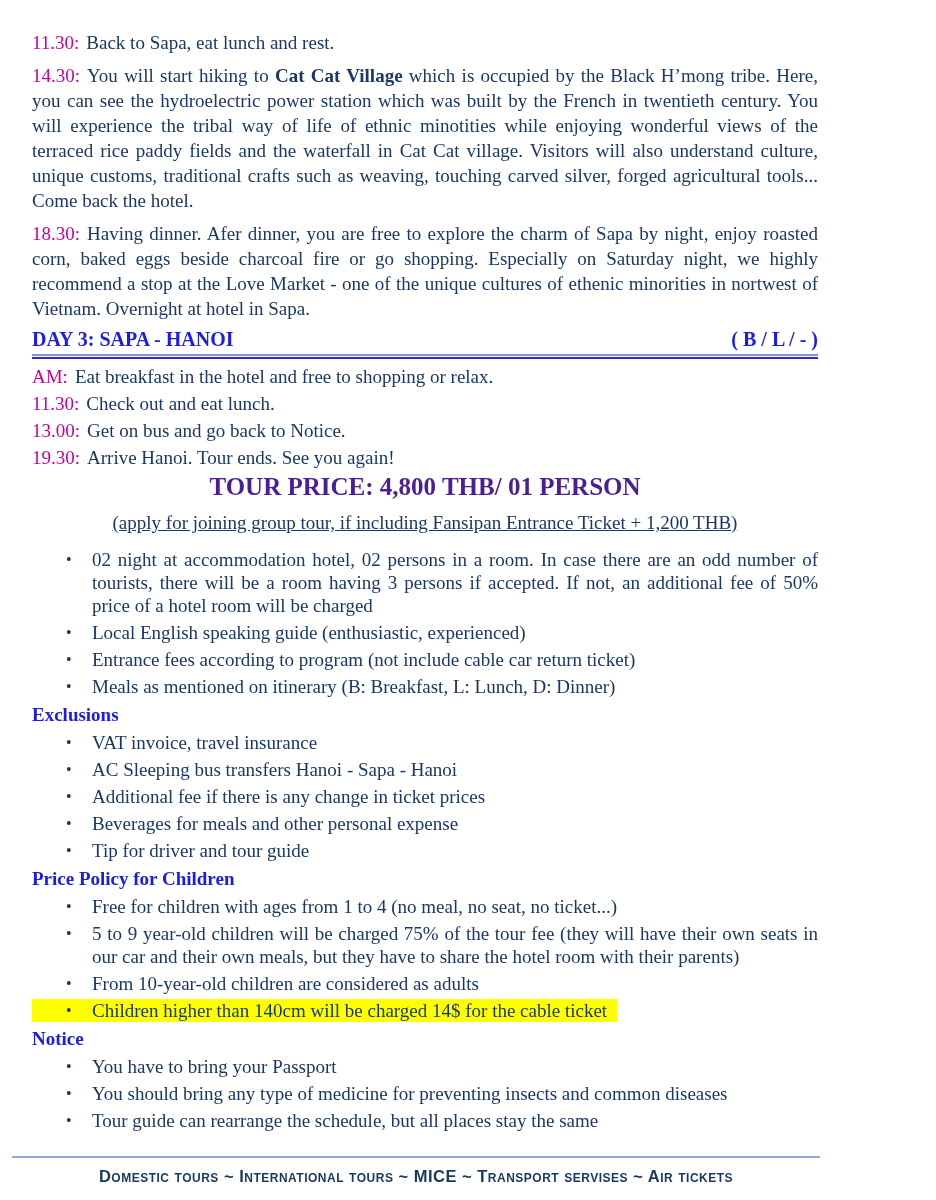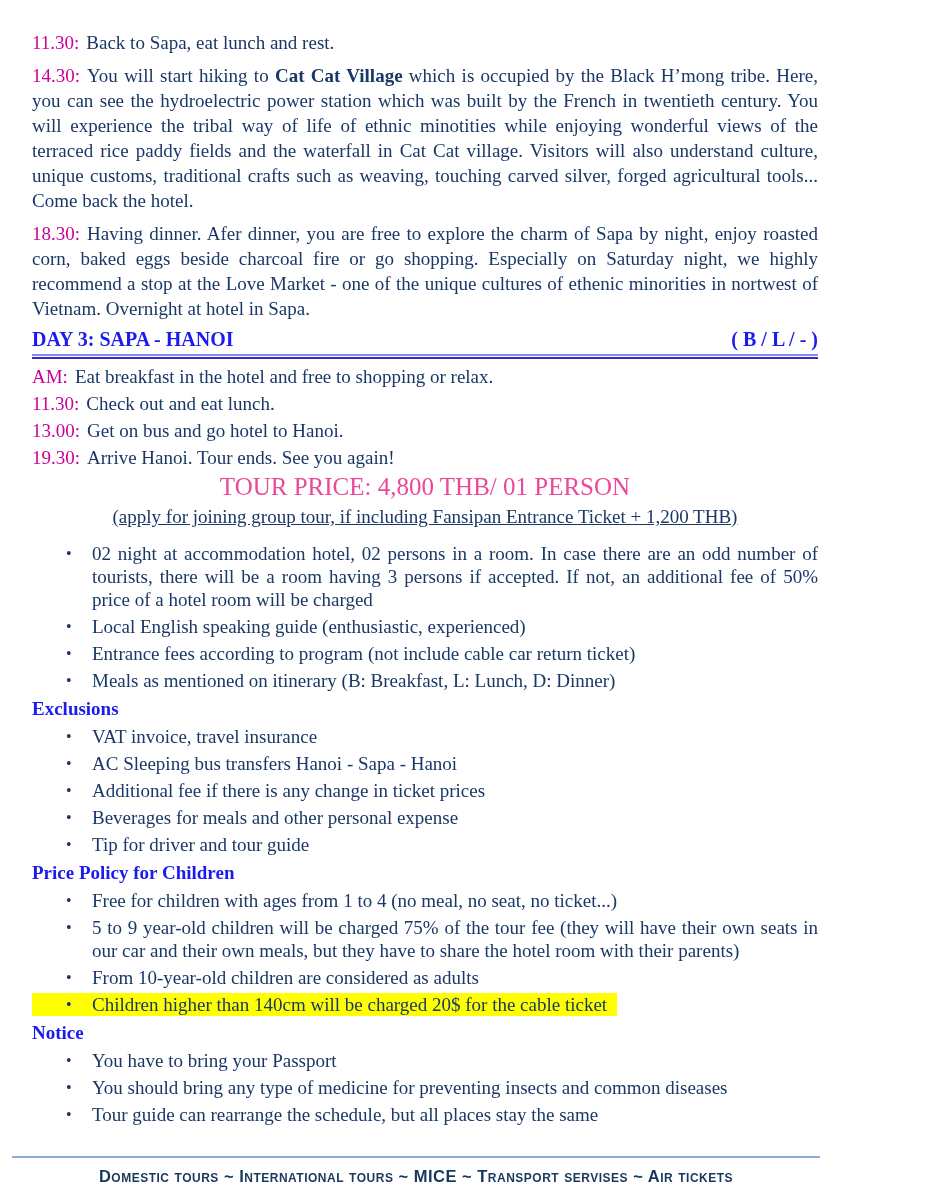--- a/index.html
+++ b/index.html
@@ -40,25 +40,25 @@
     height: 1px;
     border-top: 2px solid #8A8AF2;
     border-bottom: 2px solid #2E2ED0;
     margin-bottom: 5px;
   }
   .day3-block .entry { margin-bottom: 2px; text-align: left; }
 
   
   .price-title {
     font-size: 25px;
-    font-weight: normal;
-    color: #ec4899;
+    font-weight: bold;
+    color: #4c1d95;
     text-align: center;
     line-height: 30px;
-    margin: 2px 0 2px 0;
+    margin: 2px 0 8px 0;
   }
   .price-note {
     font-size: 19px;
     line-height: 25px;
     text-align: center;
     margin: 0 0 13px 0;
     text-decoration: underline;
   }
 
   
@@ -127,21 +127,21 @@
   <div class="day-rule"></div>
 
   <div class="day3-block">
     <p class="entry">
       <span class="time">AM:</span><span>Eat breakfast in the hotel and free to shopping or relax.</span>
     </p>
     <p class="entry">
       <span class="time">11.30:</span><span>Check out and eat lunch.</span>
     </p>
     <p class="entry">
-      <span class="time">13.00:</span><span>Get on bus and go hotel to Hanoi.</span>
+      <span class="time">13.00:</span><span>Get on bus and go back to Notice.</span>
     </p>
     <p class="entry">
       <span class="time">19.30:</span><span>Arrive Hanoi. Tour ends. See you again!</span>
     </p>
   </div>
 
   <div class="price-title">TOUR PRICE: 4,800 THB/ 01 PERSON</div>
   <div class="price-note">(apply for joining group tour, if including Fansipan Entrance Ticket + 1,200 THB)</div>
 
   <ul class="blist">
@@ -183,21 +183,21 @@
     <li>
         <span class="btxt">Free for children with ages from 1 to 4 (no meal, no seat, no ticket...)</span>
       </li>
     <li>
         <span class="btxt">5 to 9 year-old children will be charged 75% of the tour fee (they will have their own seats in our car and their own meals, but they have to share the hotel room with their parents)</span>
       </li>
     <li>
         <span class="btxt">From 10-year-old children are considered as adults</span>
       </li>
     <li class="hl">
-        <span class="btxt">Children higher than 140cm will be charged 20$ for the cable ticket</span>
+        <span class="btxt">Children higher than 140cm will be charged 14$ for the cable ticket</span>
       </li>
   </ul>
 
   <div class="sec-head">Notice</div>
   <ul class="blist">
     <li>
         <span class="btxt">You have to bring your Passport</span>
       </li>
     <li>
         <span class="btxt">You should bring any type of medicine for preventing insects and common diseases</span>

